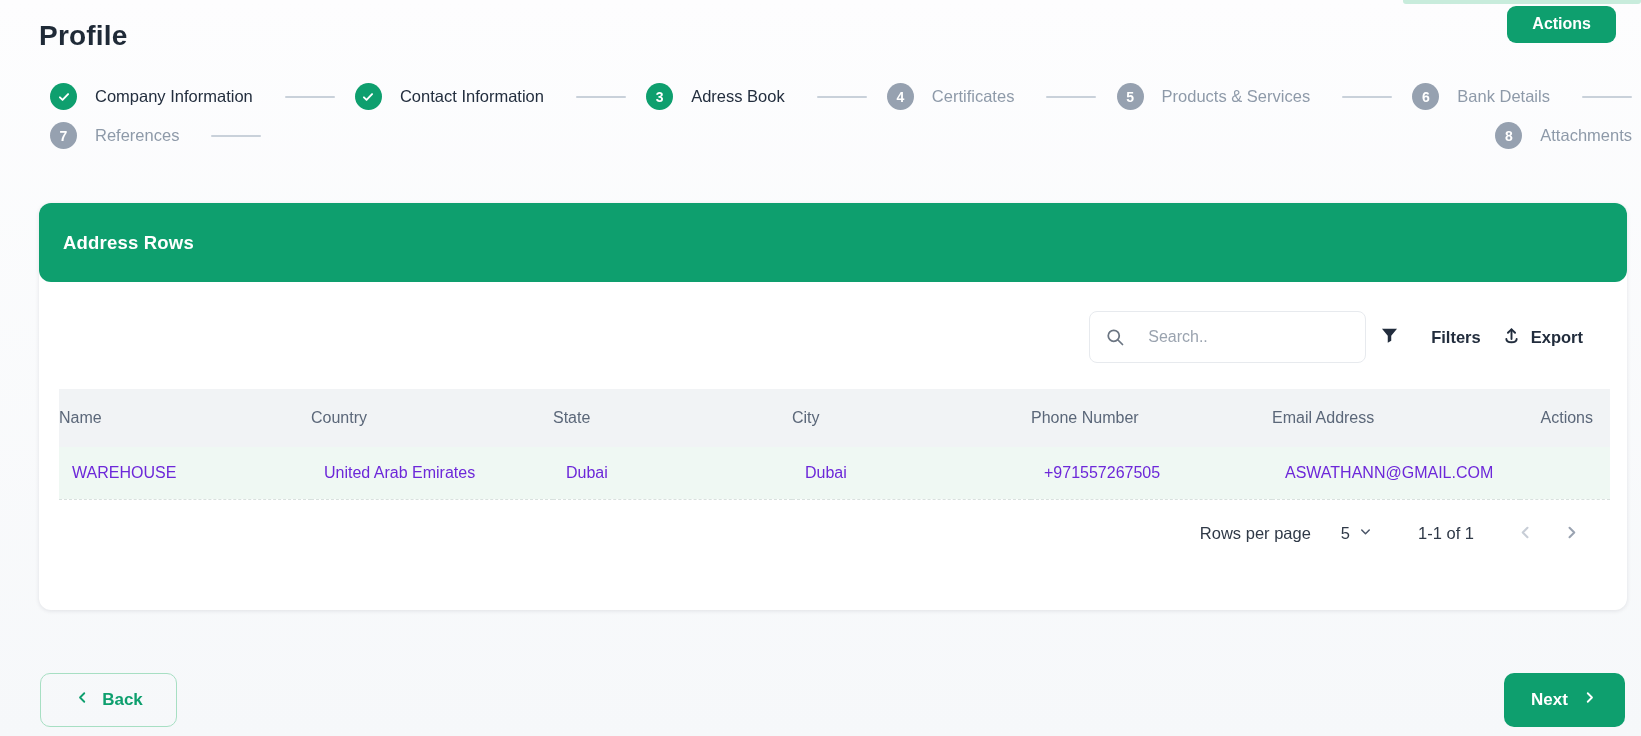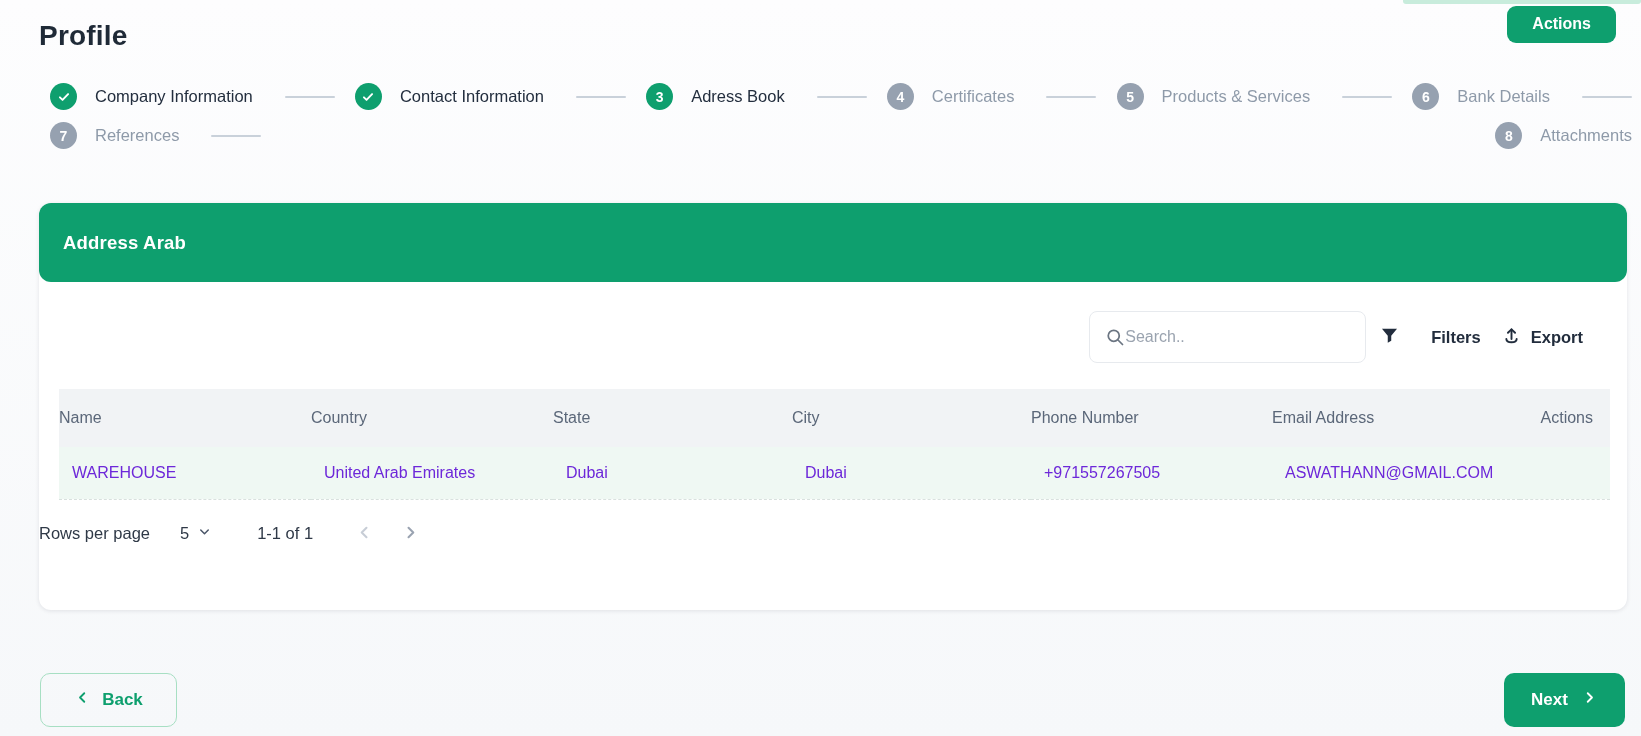--- a/index.html
+++ b/index.html
@@ -37,37 +37,37 @@
     background:#fff; border-radius:12px; box-shadow:0 1px 4px rgba(16,24,40,.10); }
   .card-header { height:79px; background:#0E9F6E; border-radius:12px; display:flex;
     align-items:center; padding-left:24px; }
   .card-header-title { color:#fff; font-size:18.5px; font-weight:700; letter-spacing:.2px; }
 
   
   .toolbar { display:flex; justify-content:flex-end; align-items:center; margin:29px 44px 0 0; height:52px; }
   .search-wrap { position:relative; width:277px; height:52px; }
   .search-wrap .s-icon { position:absolute; left:16px; top:16px; }
   .search-input { width:100%; height:100%; border:1px solid #E7EAEE; border-radius:8px;
-    padding:0 14px 0 35px; font-size:16px; font-family:inherit; color:#374151; outline:none; }
+    padding:0 14px 0 58px; font-size:16px; font-family:inherit; color:#374151; outline:none; }
   .search-input::placeholder { color:#9AA3AF; }
   .tool-btn { display:flex; align-items:center; gap:10px; background:none; border:none;
     font-family:inherit; font-size:16.5px; font-weight:700; color:#222D3D; cursor:pointer; }
   .tool-btn.filters { margin-left:14px;gap:32px; }
   .tool-btn.export  { margin-left:21px; }
 
   
   table { width:1551px; margin:26px 17px 0 20px; border-collapse:collapse; table-layout:fixed; }
   thead th { background:#F1F3F5; height:58px; text-align:left; font-weight:400;
     font-size:16px; color:#5B6779; vertical-align:middle; }
   thead th.right { text-align:right; padding-right:17px; }
   tbody td { background:#EFF8F3; height:52px; font-size:16px; color:#6d28d9;
     padding-left:13px; vertical-align:middle; border-bottom:1px dashed #D8E1DE; }
 
   
-  .pagination { display:flex; align-items:center;
+  .pagination { display:flex; justify-content:flex-end; align-items:center;
     margin:23px 46px 0 0; font-size:16.5px; color:#2F3947; }
   .pag-label { margin-right:30px; }
   .pag-select { display:flex; align-items:center; gap:8px; margin-right:45px; cursor:pointer; }
   .pag-range { margin-right:42px; }
   .pag-arrow { background:none; border:none; cursor:pointer; display:flex; align-items:center; padding:0; }
   .pag-arrow.prev { margin-right:27px; }
 
   
   .back-btn { position:absolute; left:40px; bottom:9px; width:137px; height:54px;
     background:transparent; border:1.5px solid #A7DFC3; border-radius:10px; color:#0E9F6E;
@@ -136,21 +136,21 @@
     </div>
     <div class="step">
       <span class="circle gray">8</span>
       <span class="step-label todo">Attachments</span>
     </div>
   </div>
 </div>
 
 <div class="card">
   <div class="card-header">
-    <span class="card-header-title">Address Arab</span>
+    <span class="card-header-title">Address Rows</span>
   </div>
 
   <div class="toolbar">
     <div class="search-wrap">
       <span class="s-icon">
         <svg viewBox="0 0 24 24" width="20" height="20" fill="none" stroke="#6B7582" stroke-width="2.1" stroke-linecap="round">
             <circle cx="10.5" cy="10.5" r="6.6"></circle>
             <path d="M15.6 15.6L21 21"></path>
           </svg>
       </span>

